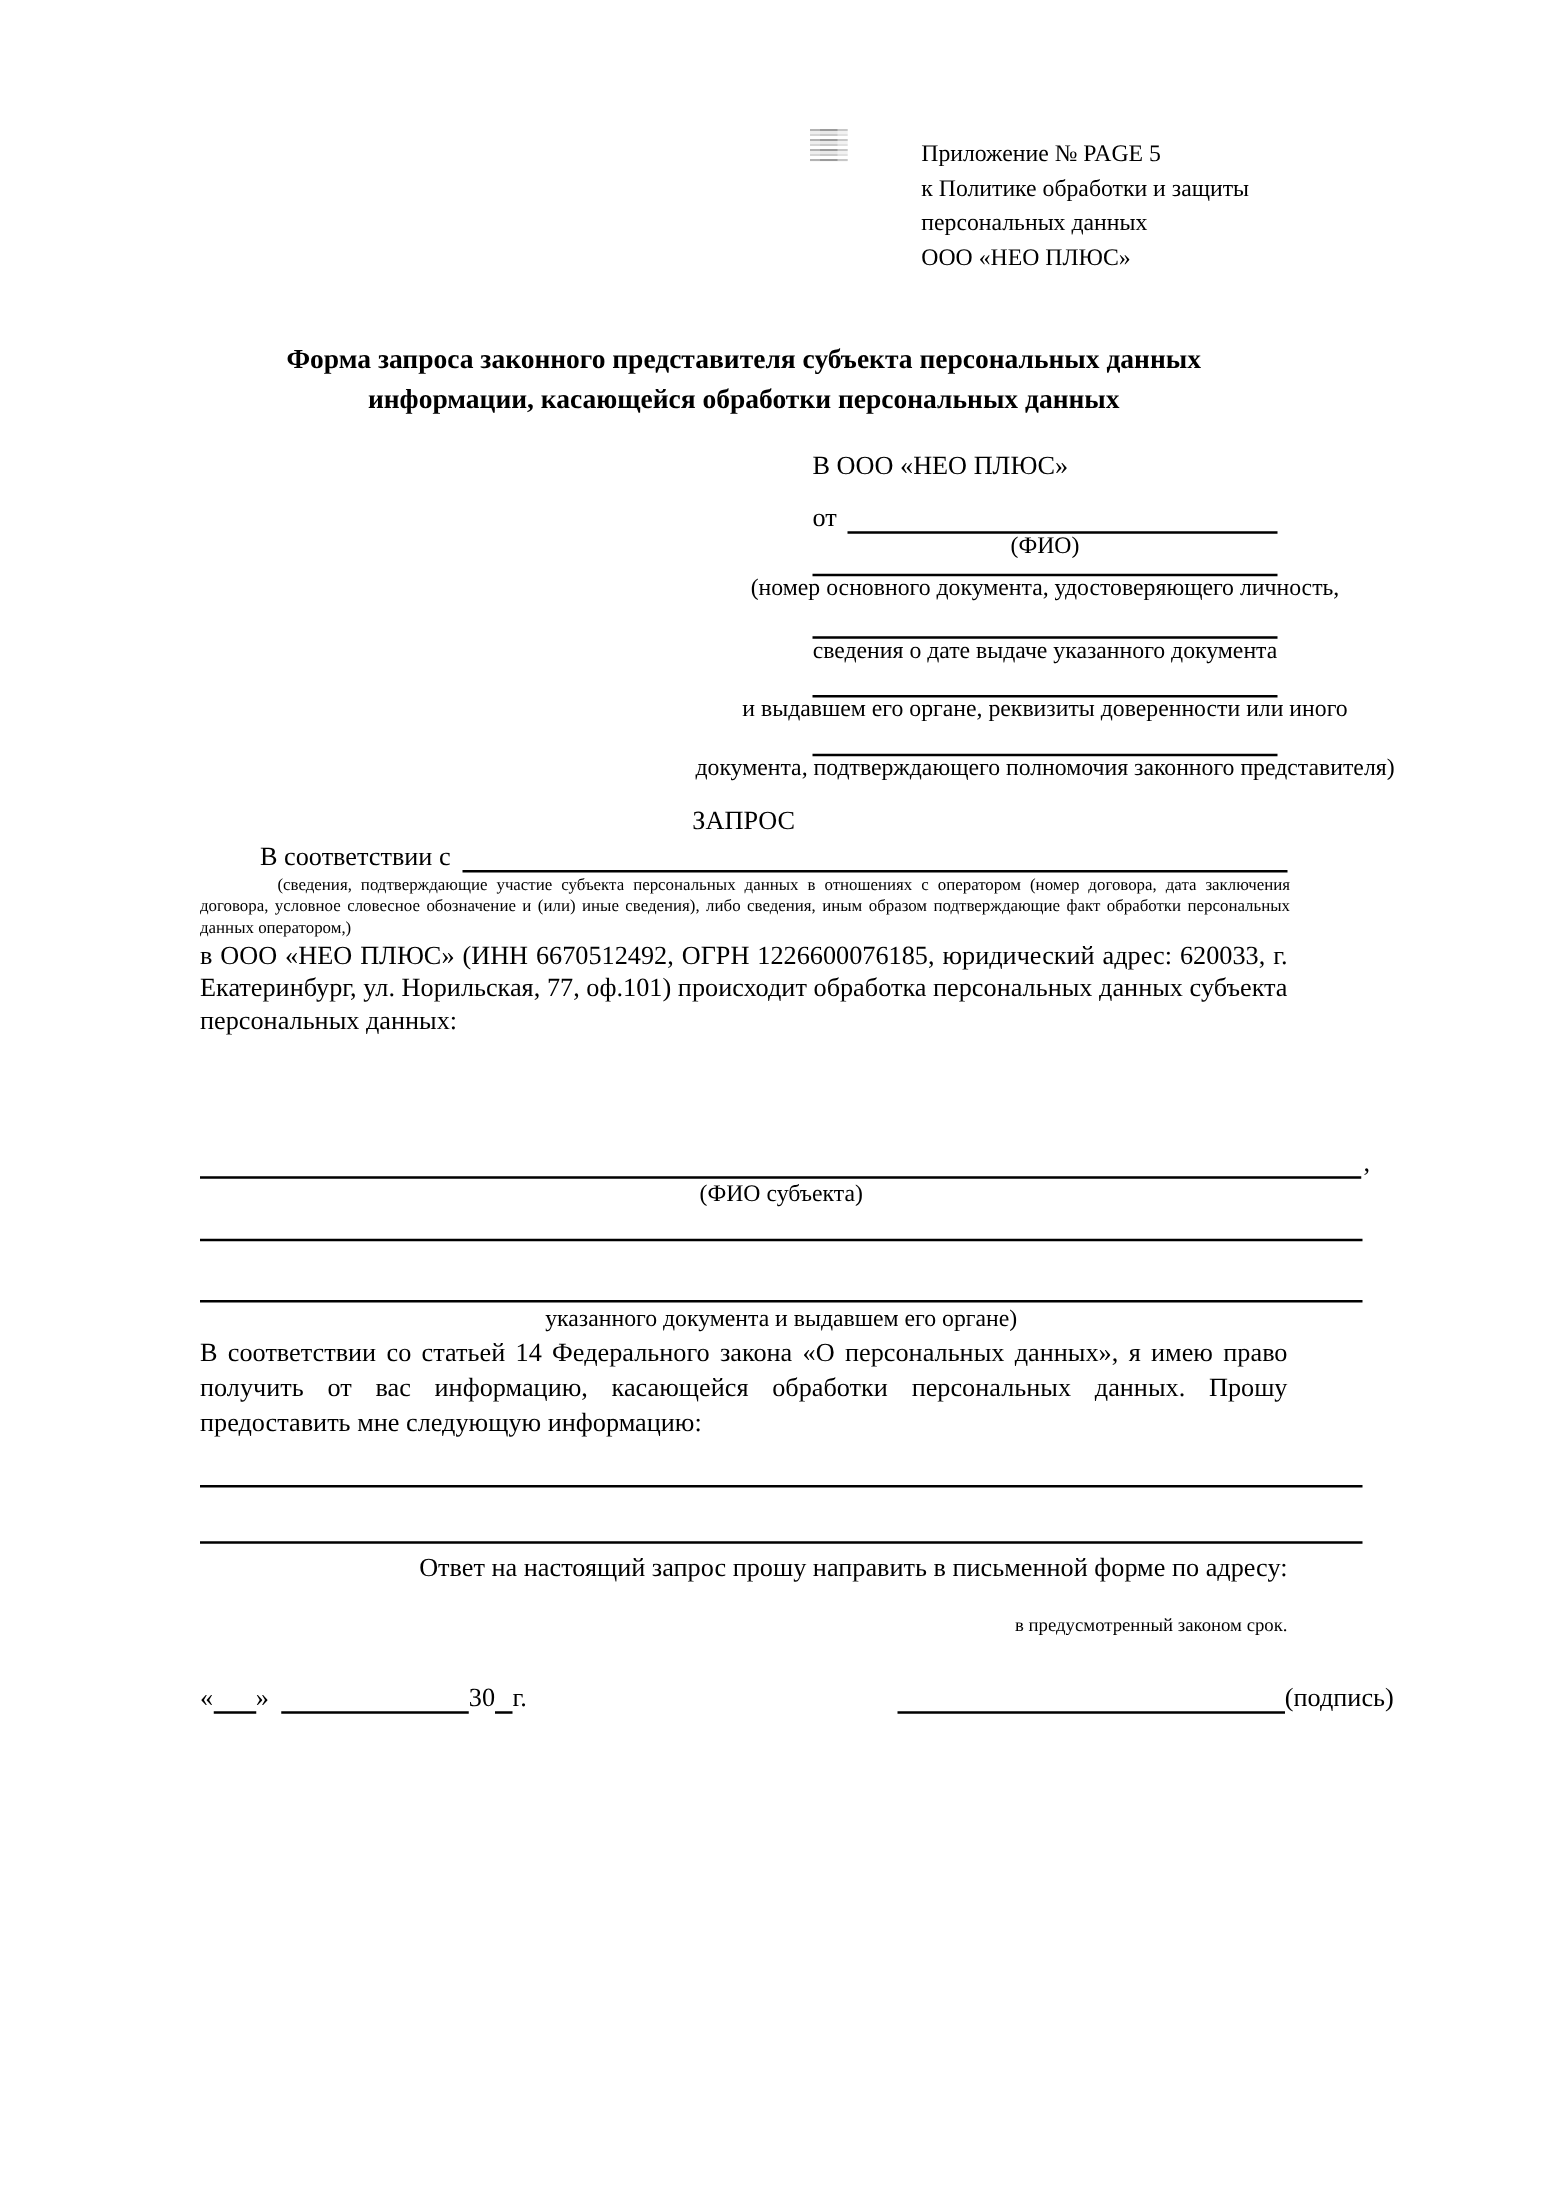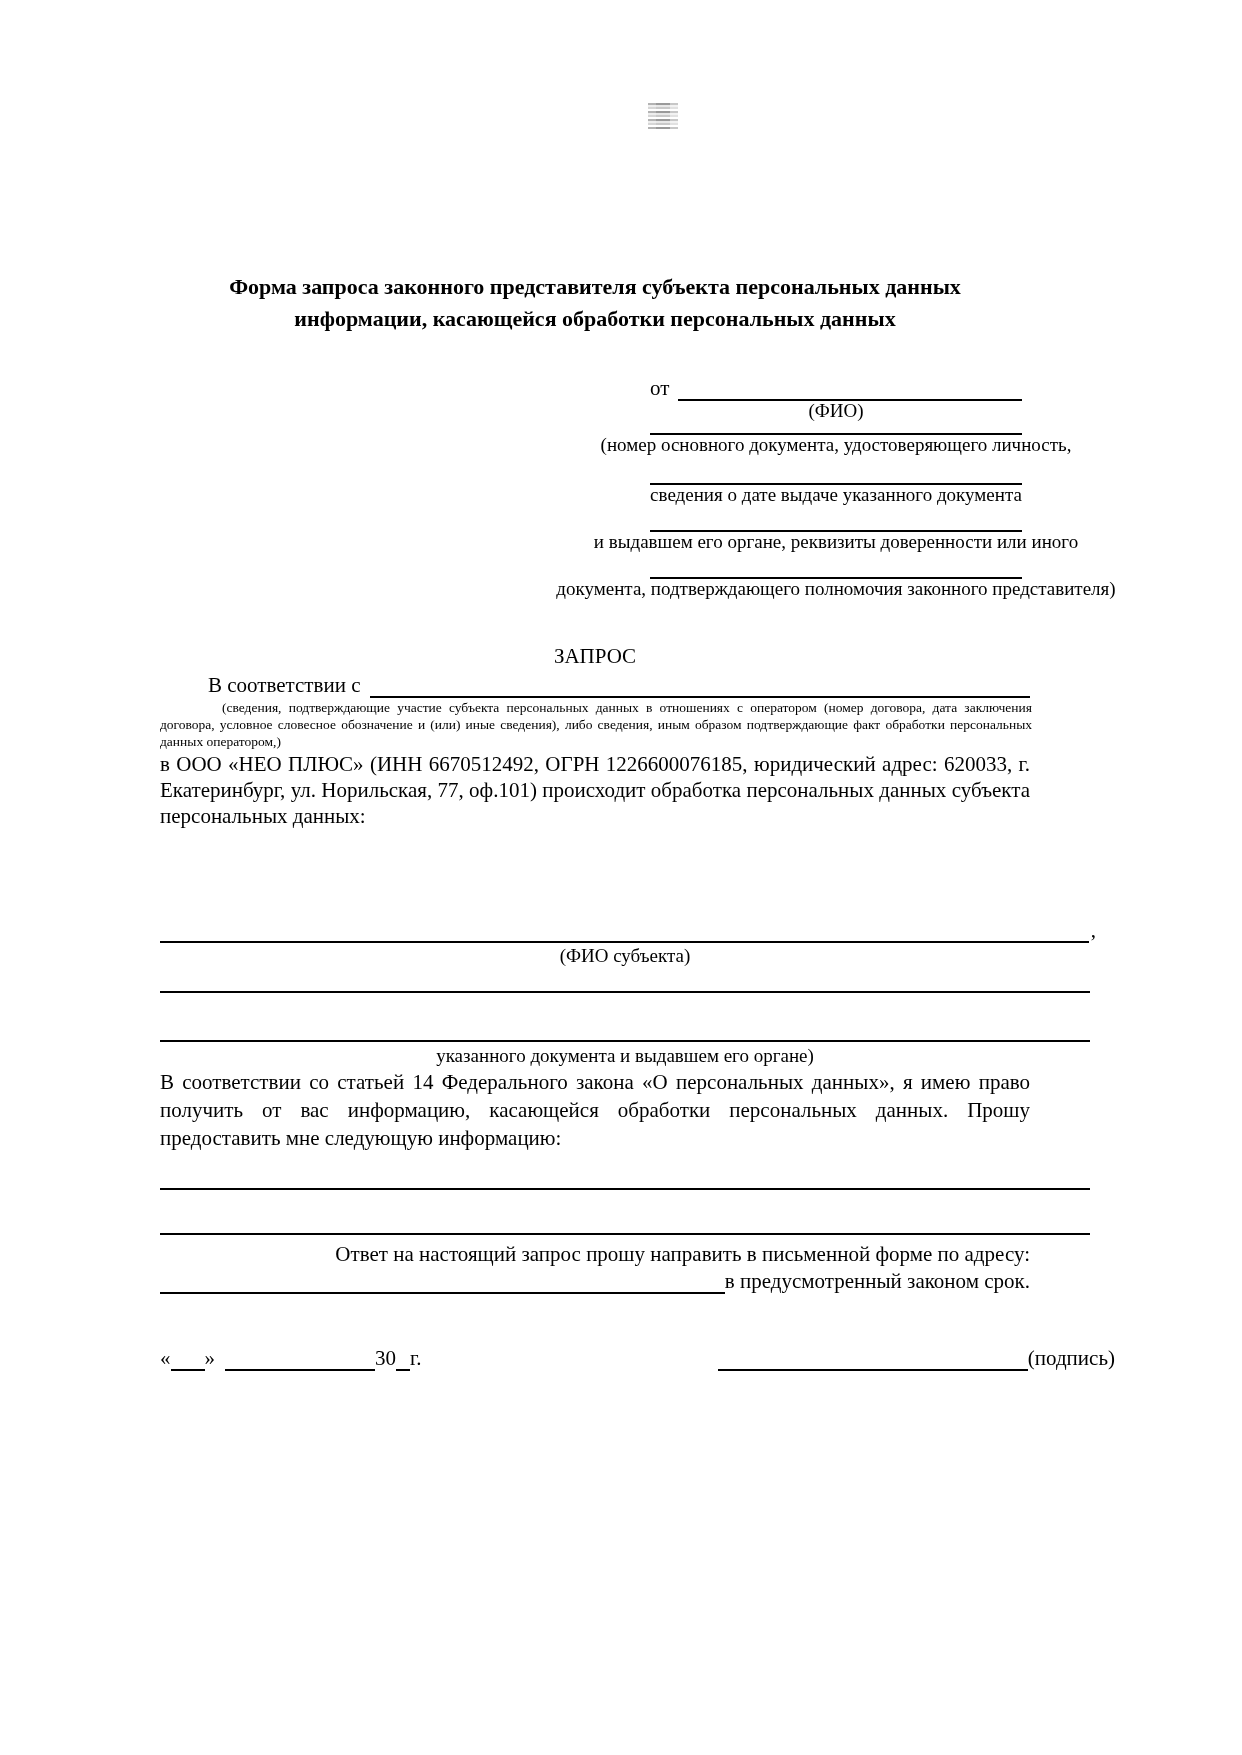--- a/index.html
+++ b/index.html
@@ -53,47 +53,54 @@
   }
   .body-par{font-size:21px;line-height:26px;text-align:justify;}
   .op-par{left:160px;top:751px;width:870px;}
   .law-par{left:160px;top:1068px;width:870px;line-height:28px;}
   .subject-line1{left:160px;top:918px;width:936px;display:flex;align-items:flex-end;font-size:21px;}
   .subject-line1 .wide{flex:1 1 auto;border-bottom:2px solid #000;height:22px;}
   .subject-line1 .comma{flex:0 0 auto;padding-left:2px;}
   .hr{height:0;border-top:2px solid #000;left:160px;width:930px;}
   .wcap{left:160px;top:0;width:930px;}
   .reply1{left:160px;top:1242px;width:870px;text-align:right;font-size:21px;}
-  .reply2{left:160px;top:1269px;width:870px;display:flex;align-items:flex-end;font-size:21px;}
+  .reply2{left:160px;top:1269px;width:870px;display:flex;align-items:flex-end;font-size:15px;flex-direction:column;}
   .reply2 .flex-line{flex:1 1 auto;border-bottom:2px solid #000;height:22px;}
   .reply2 .txt{flex:0 0 auto;white-space:nowrap;}
   
   .footer-row{
     left:160px;top:1346px;width:955px;
     display:flex;justify-content:space-between;align-items:flex-end;
     font-size:21px;
   }
   .grp{display:flex;align-items:flex-end;}
   .blank{display:inline-block;border-bottom:2px solid #000;height:22px;}
   .w34{width:34px;} .w150{width:150px;} .w14{width:14px;} .w310{width:310px;}
 </style>
 </head>
 <body>
 
 <div class="page">
 
   <div class="abs doc-icon"></div>
 
+  <div class="abs header-block">
+    <div>Приложение №  PAGE 5</div>
+    <div>к Политике обработки и защиты</div>
+    <div>персональных данных</div>
+    <div>ООО «НЕО ПЛЮС»</div>
+  </div>
 
   <div class="abs title">
     <div>Форма запроса законного представителя субъекта персональных данных</div>
     <div>информации, касающейся обработки персональных данных</div>
   </div>
 
   <div class="abs addressee">
+    <div>В ООО «НЕО ПЛЮС»</div>
     <div class="from-row">
       <span class="lbl">от</span>
       <span class="fline"></span>
     </div>
     <div class="cap">
         <span>(ФИО)</span>
       </div>
 
     <div class="field f2"></div>
     <div class="cap">

